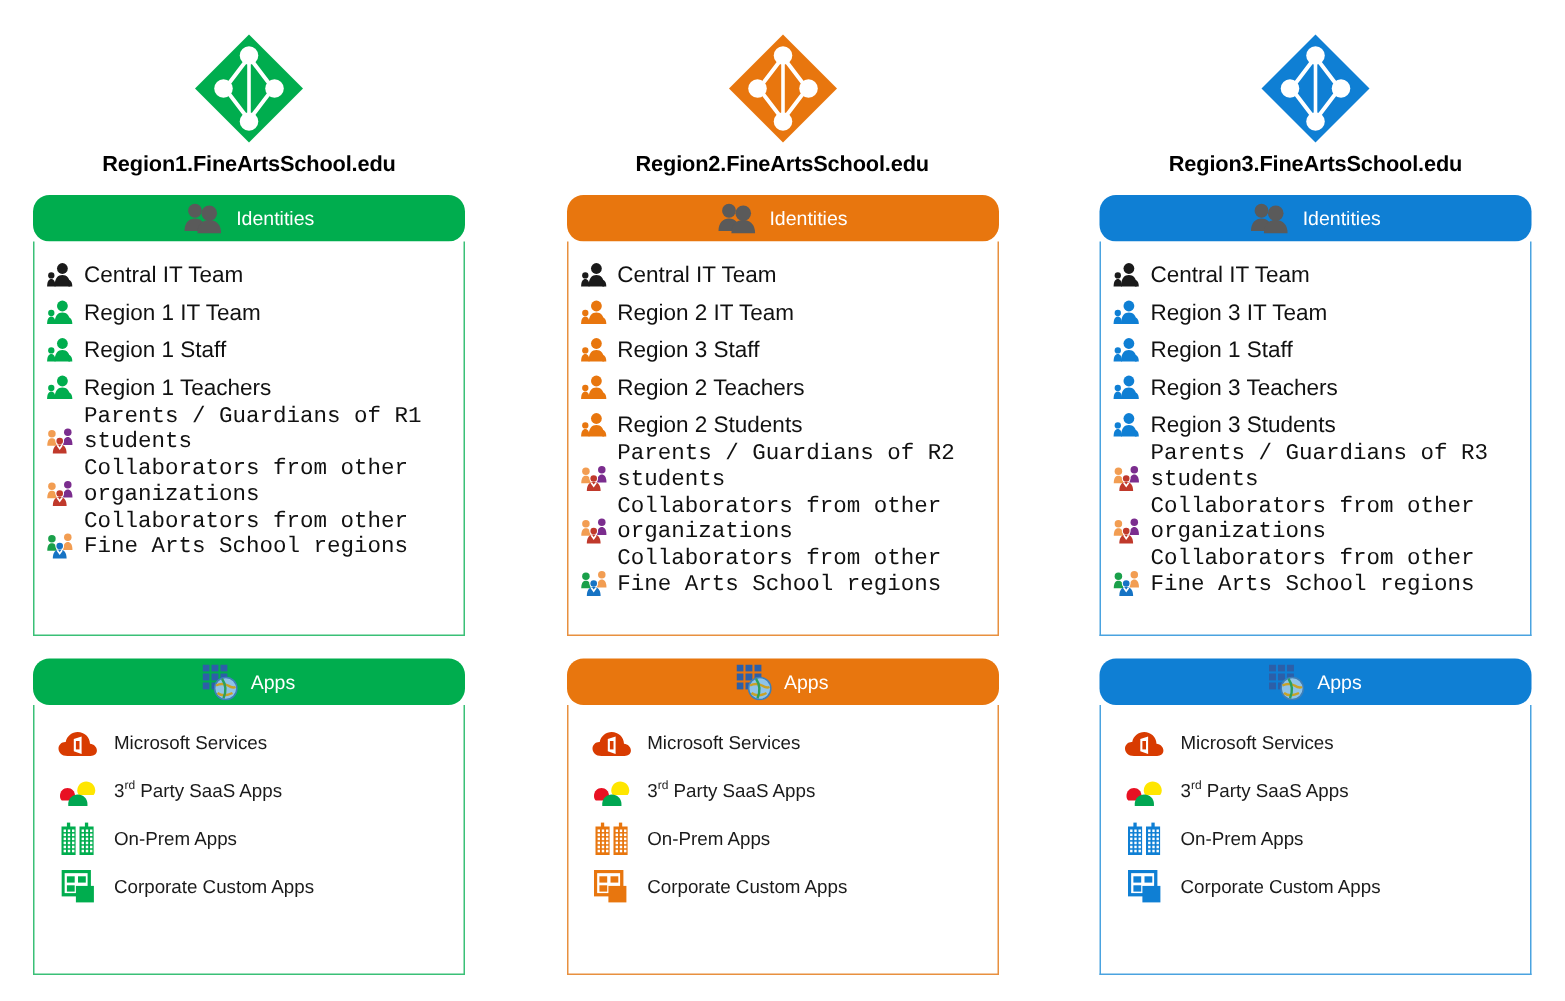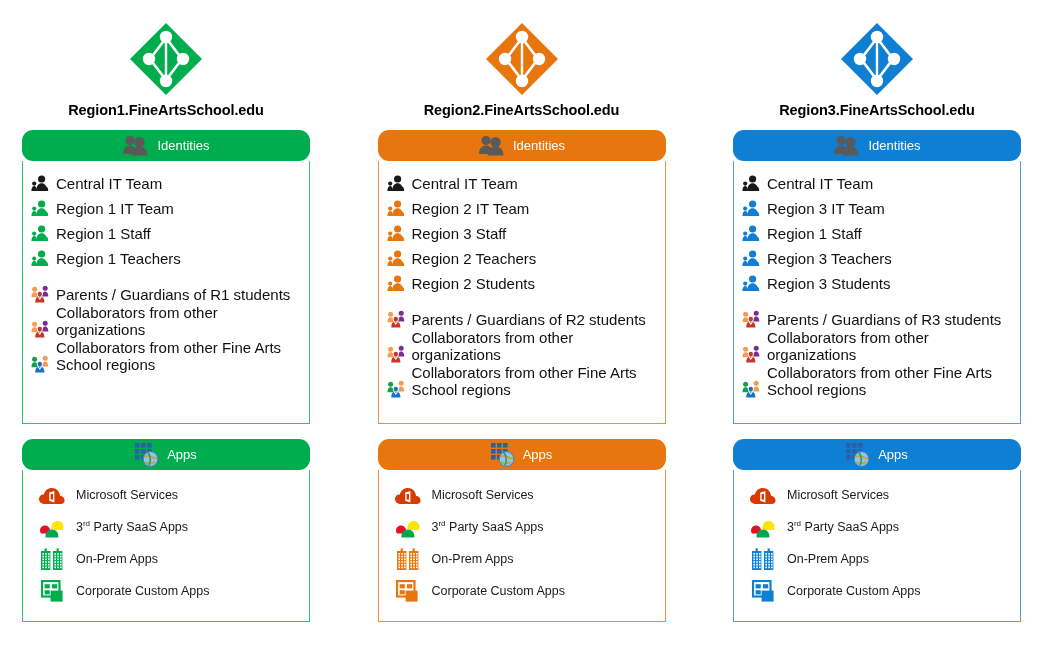--- a/index.html
+++ b/index.html
@@ -70,25 +70,25 @@
     display:flex;align-items:flex-end;gap:5px;
     margin-bottom:1px;
     min-height:24px;
   }
   .id-row .ico{flex:0 0 auto;width:22px;display:flex;align-items:center;justify-content:center;padding-top:2px;}
   .id-row .lbl{
     font-size:15px;color:#111111;line-height:17px;
     padding-top:1px;
   }
   .id-row.two-line{min-height:35px;margin-bottom:0;}
-  .id-row.two-line .lbl{line-height:17px;}
+  .id-row.two-line .lbl{line-height:17px;font-family:Liberation Mono, monospace;}
 
   
   .apps-card{margin-top:15px;}
-  .apps-card .card-body{height:152px;padding-top:9px;}
+  .apps-card .card-body{height:180px;padding-top:9px;}
   .app-row{
     display:flex;align-items:center;gap:9px;
     height:32px;
     padding-left:8px;
   }
   .app-row .ico{flex:0 0 auto;width:30px;display:flex;align-items:center;justify-content:center;}
   .app-row .lbl{font-size:12.5px;color:#1a1a1a;white-space:nowrap;}
   .app-row .lbl sup{font-size:8px;vertical-align:super;}
 </style>
 </head>

